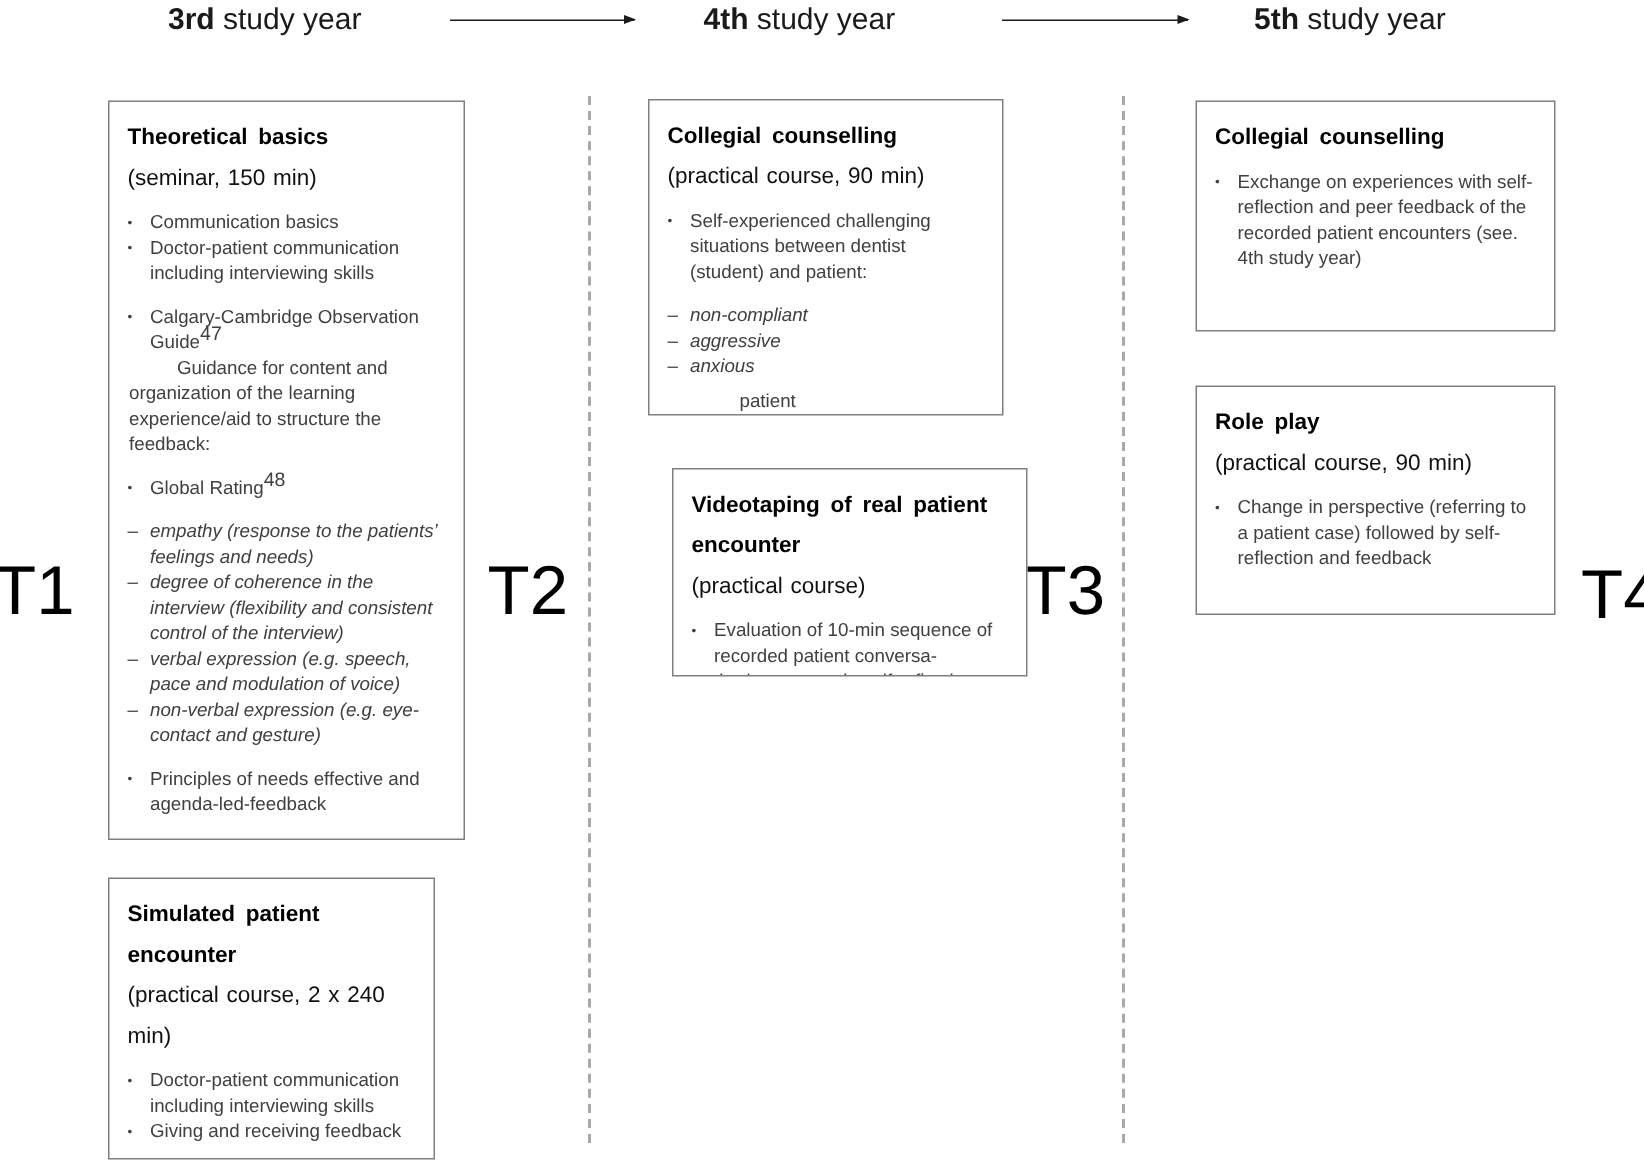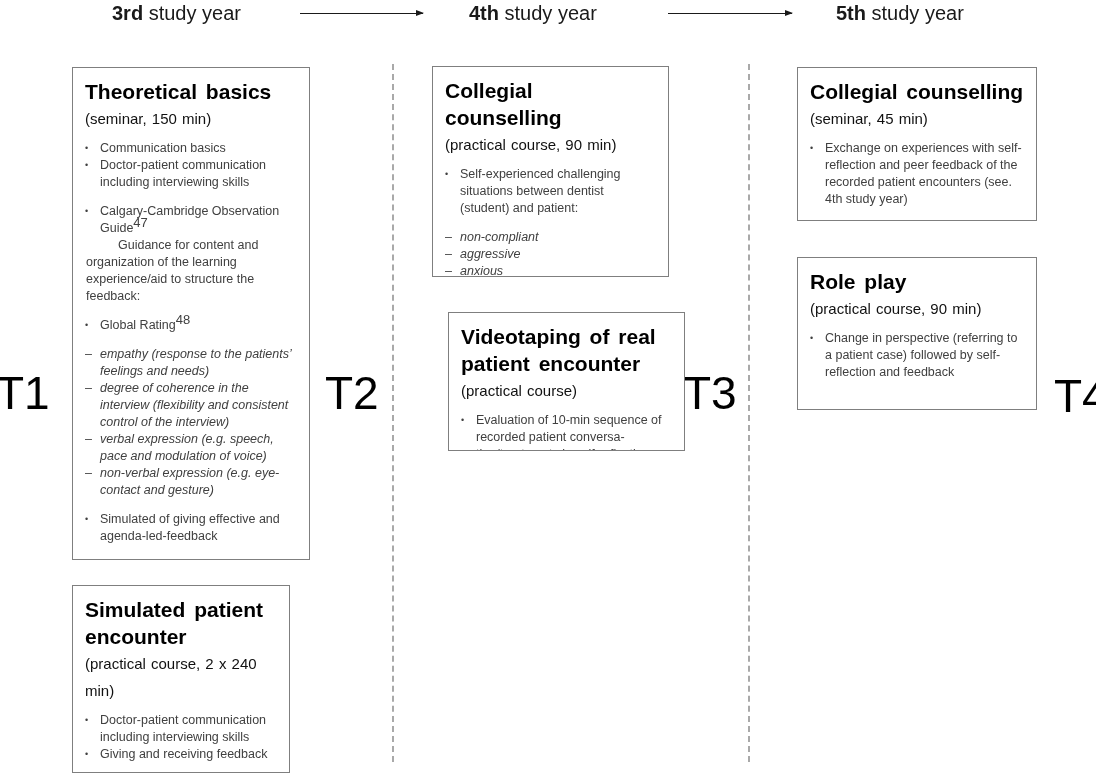--- a/index.html
+++ b/index.html
@@ -16,21 +16,21 @@
     border-left:8px solid #1a1a1a;border-top:3.5px solid transparent;border-bottom:3.5px solid transparent;
   }
   
   .divider{position:absolute;top:64px;height:698px;width:0;border-left:2px dashed #a9a9a9;}
   .timepoint{position:absolute;font-size:46px;color:#000;line-height:1;}
   
   .box{
     position:absolute;background:#fff;border:1px solid #7f7f7f;box-sizing:border-box;
     padding:10px 12px 8px 12px;overflow:hidden;
   }
-  .box-title{font-size:21px;font-weight:bold;color:#000;line-height:27px;word-spacing:3px;}
+  .box-title{font-size:15px;font-weight:bold;color:#000;line-height:27px;word-spacing:3px;}
   .box-subtitle{font-size:15px;font-weight:normal;color:#111;line-height:27px;word-spacing:1px;}
   .box-items{margin-top:8px;font-size:12.5px;color:#404040;line-height:17px;}
   .item{display:flex;}
   .item .marker{flex:0 0 15px;}
   .item.bullet .marker{font-size:9px;line-height:17px;}
   .item .itext{flex:1;}
   .item.italic .itext{font-style:italic;}
   .item.gap{margin-top:12px;}
   .item.sgap{margin-top:6px;padding-left:48px;}
   .item.hang{display:block;margin-left:1px;text-indent:32px;}
@@ -92,21 +92,21 @@
         <div class="item dash italic">
           <span class="marker">–</span>
           <span class="itext">verbal expression (e.g. speech, pace and modulation of voice)</span>
         </div>
         <div class="item dash italic">
           <span class="marker">–</span>
           <span class="itext">non-verbal expression (e.g. eye-contact and gesture)</span>
         </div>
         <div class="item bullet gap">
           <span class="marker">•</span>
-          <span class="itext">Simulated of giving effective and agenda-led-feedback</span>
+          <span class="itext">Principles of needs effective and agenda-led-feedback</span>
         </div>
       </div>
   </div>
 
   <div class="box" style="left:72px;top:585px;width:218px;height:188px">
     <div class="box-title">Simulated patient encounter</div>
     <div class="box-subtitle">(practical course, 2 x 240 min)</div>
     <div class="box-items">
         <div class="item bullet">
           <span class="marker">•</span>
@@ -149,21 +149,20 @@
     <div class="box-items">
         <div class="item bullet">
           <span class="marker">•</span>
           <span class="itext">Evaluation of 10-min sequence of recorded patient conversa-tion/treatment via self-reflection and peer feedback.(fellow-student)</span>
         </div>
       </div>
   </div>
 
   <div class="box" style="left:797px;top:67px;width:240px;height:154px">
     <div class="box-title">Collegial counselling</div>
-    <div class="box-subtitle">(seminar, 45 min)</div>
     <div class="box-items">
         <div class="item bullet">
           <span class="marker">•</span>
           <span class="itext">Exchange on experiences with self-reflection and peer feedback of the recorded patient encounters (see. 4th study year)</span>
         </div>
       </div>
   </div>
 
   <div class="box" style="left:797px;top:257px;width:240px;height:153px">
     <div class="box-title">Role play</div>

